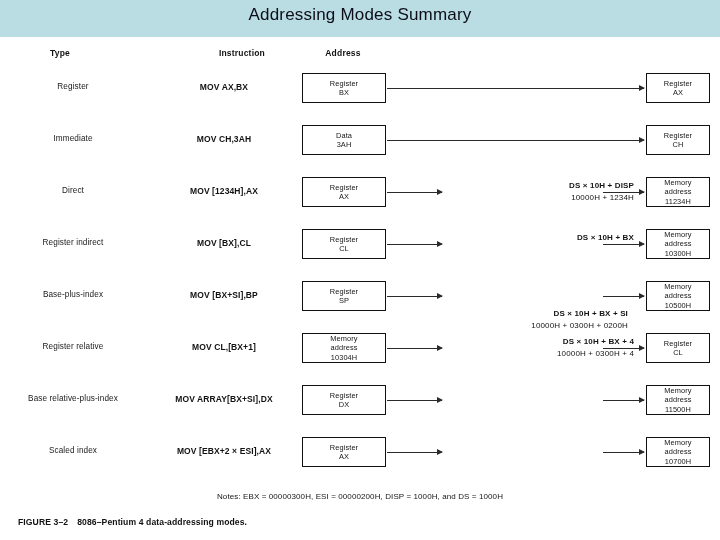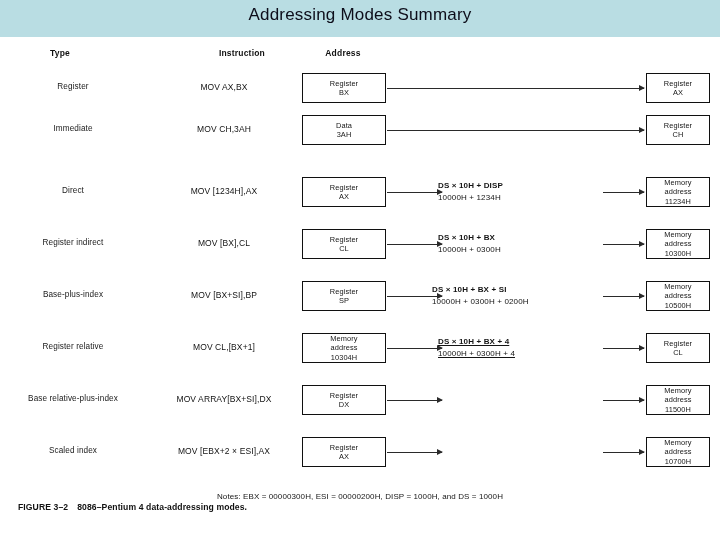--- a/index.html
+++ b/index.html
@@ -50,21 +50,21 @@
 
   .cell-type{
     position:absolute;left:4px;top:18px;width:138px;
     text-align:center;
     font-size:8.2px;color:#1a1a1a;white-space:nowrap;
     letter-spacing:.1px;
   }
   .cell-instr{
     position:absolute;left:150px;top:18px;width:148px;
     text-align:center;
-    font-size:8.5px;font-weight:normal;color:#121212;white-space:nowrap;
+    font-size:8.5px;font-weight:bold;color:#121212;white-space:nowrap;
     letter-spacing:.1px;
   }
 
   
   .box{
     position:absolute;
     border:1.6px solid #101010;
     background:#fff;
     box-sizing:border-box;
     display:flex;flex-direction:column;
@@ -86,35 +86,35 @@
     content:"";position:absolute;right:-1px;top:-2.6px;
     width:0;height:0;
     border-top:3px solid transparent;
     border-bottom:3px solid transparent;
     border-left:6px solid #2a2a2a;
   }
 
   
   .addr-gen{
     position:absolute;top:12px;
-    text-align:left;
+    text-align:right;
     font-size:8px;color:#141414;white-space:nowrap;
     line-height:1.45;letter-spacing:.15px;
   }
   .addr-gen .l1{display:block;font-weight:bold;}
   .addr-gen .l2{display:block;}
 
   
   .notes{
     position:absolute;left:0;top:455px;width:720px;
     text-align:center;
     font-size:8px;color:#161616;white-space:nowrap;letter-spacing:.1px;
   }
   .caption{
-    position:absolute;left:18px;top:465px;width:690px;
+    position:absolute;left:18px;top:480px;width:690px;
     font-size:8.6px;color:#111;white-space:nowrap;letter-spacing:.1px;
   }
   .caption .fignum{font-weight:bold;}
   .caption .figtext{font-weight:bold;margin-left:9px;}
 </style>
 </head>
 <body>
 
 <div id="slide">
 
@@ -135,21 +135,21 @@
           <div class="box box-src">
             <span class="bl">Register</span>
             <span class="bl">BX</span>
           </div>
           <div class="arrow" style="left:387px;width:257px;"></div>
           <div class="box box-dst">
             <span class="bl">Register</span>
             <span class="bl">AX</span>
           </div>
         </div>
-        <div class="row" style="top: 69px;">
+        <div class="row" style="top: 79px;">
           <div class="cell-type">Immediate</div>
           <div class="cell-instr">MOV   CH,3AH</div>
           <div class="box box-src">
             <span class="bl">Data</span>
             <span class="bl">3AH</span>
           </div>
           <div class="arrow" style="left:387px;width:257px;"></div>
           <div class="box box-dst">
             <span class="bl">Register</span>
             <span class="bl">CH</span>
@@ -177,58 +177,57 @@
         <div class="row" style="top: 183px;">
           <div class="cell-type">Register indirect</div>
           <div class="cell-instr">MOV   [BX],CL</div>
           <div class="box box-src">
             <span class="bl">Register</span>
             <span class="bl">CL</span>
           </div>
           <div class="arrow" style="left:387px;width:55px;"></div>
           <div class="addr-gen" style="left:438px;width:196px;">
             <span class="l1">DS × 10H + BX</span>
-            <span class="l2">10000H + 0300H</span>
           </div>
           <div class="arrow" style="left:603px;width:41px;"></div>
           <div class="box box-dst">
             <span class="bl">Memory</span>
             <span class="bl">address</span>
             <span class="bl">10300H</span>
           </div>
         </div>
         <div class="row" style="top: 235px;">
           <div class="cell-type">Base-plus-index</div>
           <div class="cell-instr">MOV   [BX+SI],BP</div>
           <div class="box box-src">
             <span class="bl">Register</span>
             <span class="bl">SP</span>
           </div>
           <div class="arrow" style="left:387px;width:55px;"></div>
-          <div class="addr-gen" style="left:432px;width:196px;">
+          <div class="addr-gen" style="left:432px;width:196px;margin-top:24px;">
             <span class="l1">DS × 10H + BX + SI</span>
             <span class="l2">10000H + 0300H + 0200H</span>
           </div>
           <div class="arrow" style="left:603px;width:41px;"></div>
           <div class="box box-dst">
             <span class="bl">Memory</span>
             <span class="bl">address</span>
             <span class="bl">10500H</span>
           </div>
         </div>
         <div class="row" style="top: 287px;">
           <div class="cell-type">Register relative</div>
           <div class="cell-instr">MOV   CL,[BX+1]</div>
           <div class="box box-src">
             <span class="bl">Memory</span>
             <span class="bl">address</span>
             <span class="bl">10304H</span>
           </div>
           <div class="arrow" style="left:387px;width:55px;"></div>
-          <div class="addr-gen" style="left:438px;width:196px;text-decoration:underline;">
+          <div class="addr-gen" style="left:438px;width:196px;">
             <span class="l1">DS × 10H + BX + 4</span>
             <span class="l2">10000H + 0300H + 4</span>
           </div>
           <div class="arrow" style="left:603px;width:41px;"></div>
           <div class="box box-dst">
             <span class="bl">Register</span>
             <span class="bl">CL</span>
           </div>
         </div>
         <div class="row" style="top: 339px;">

